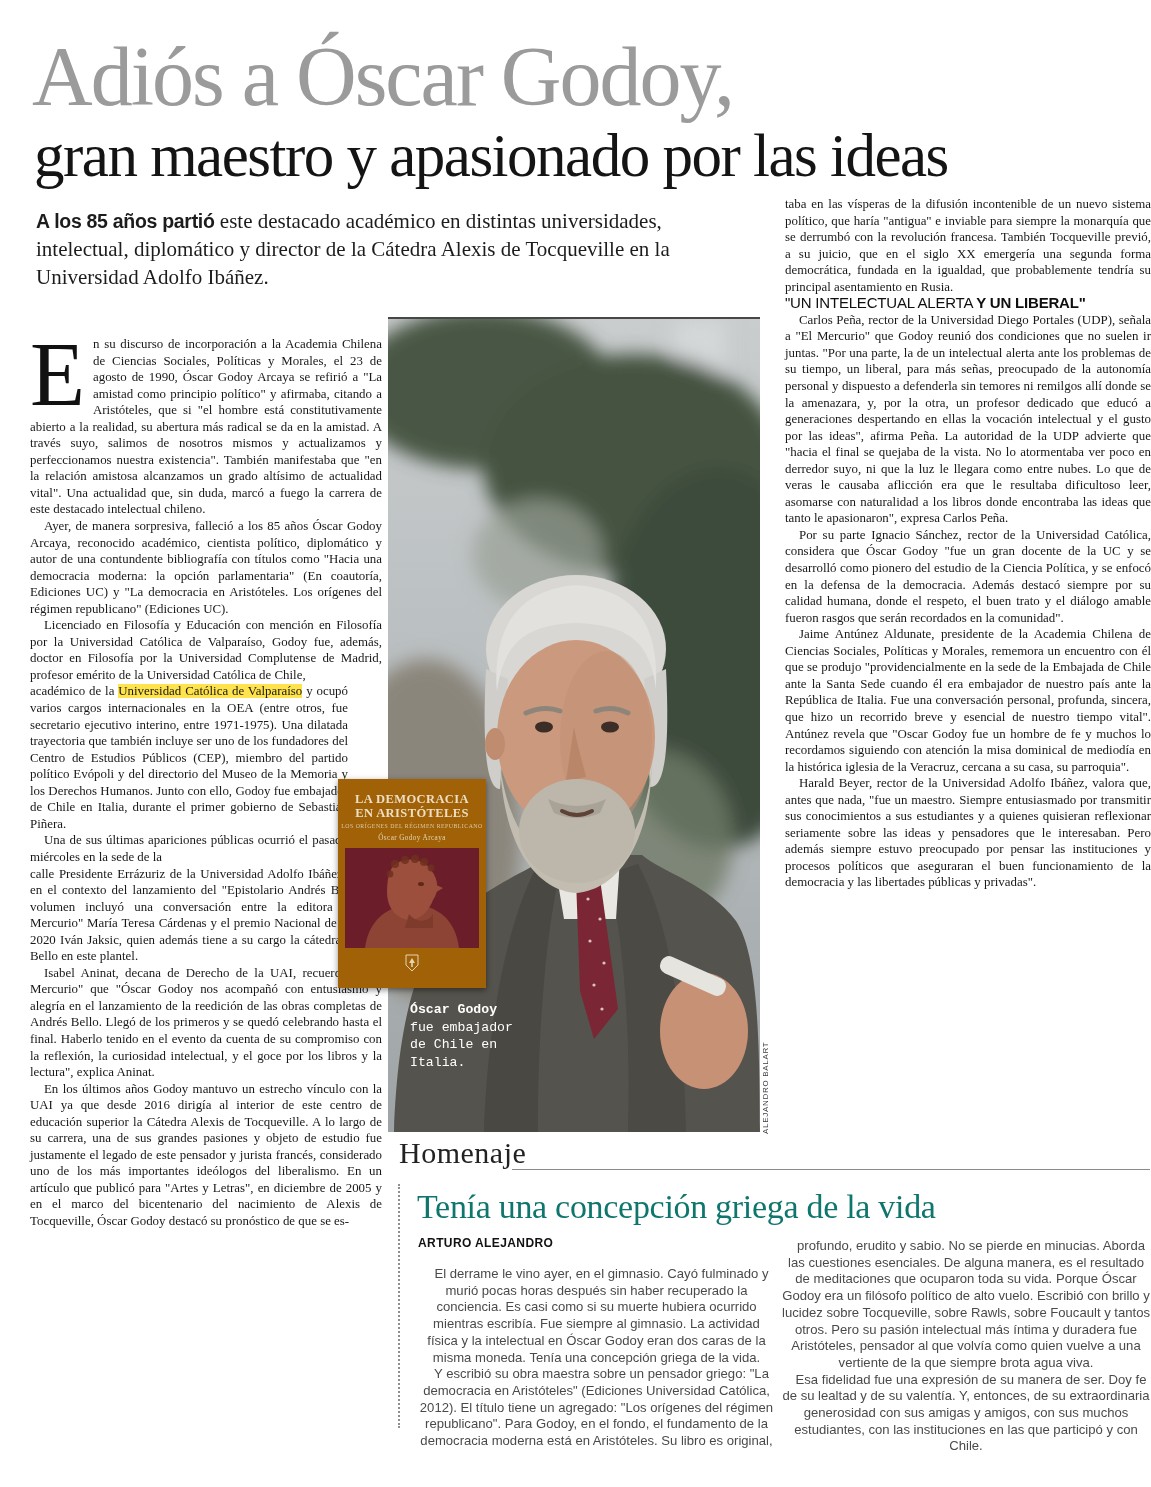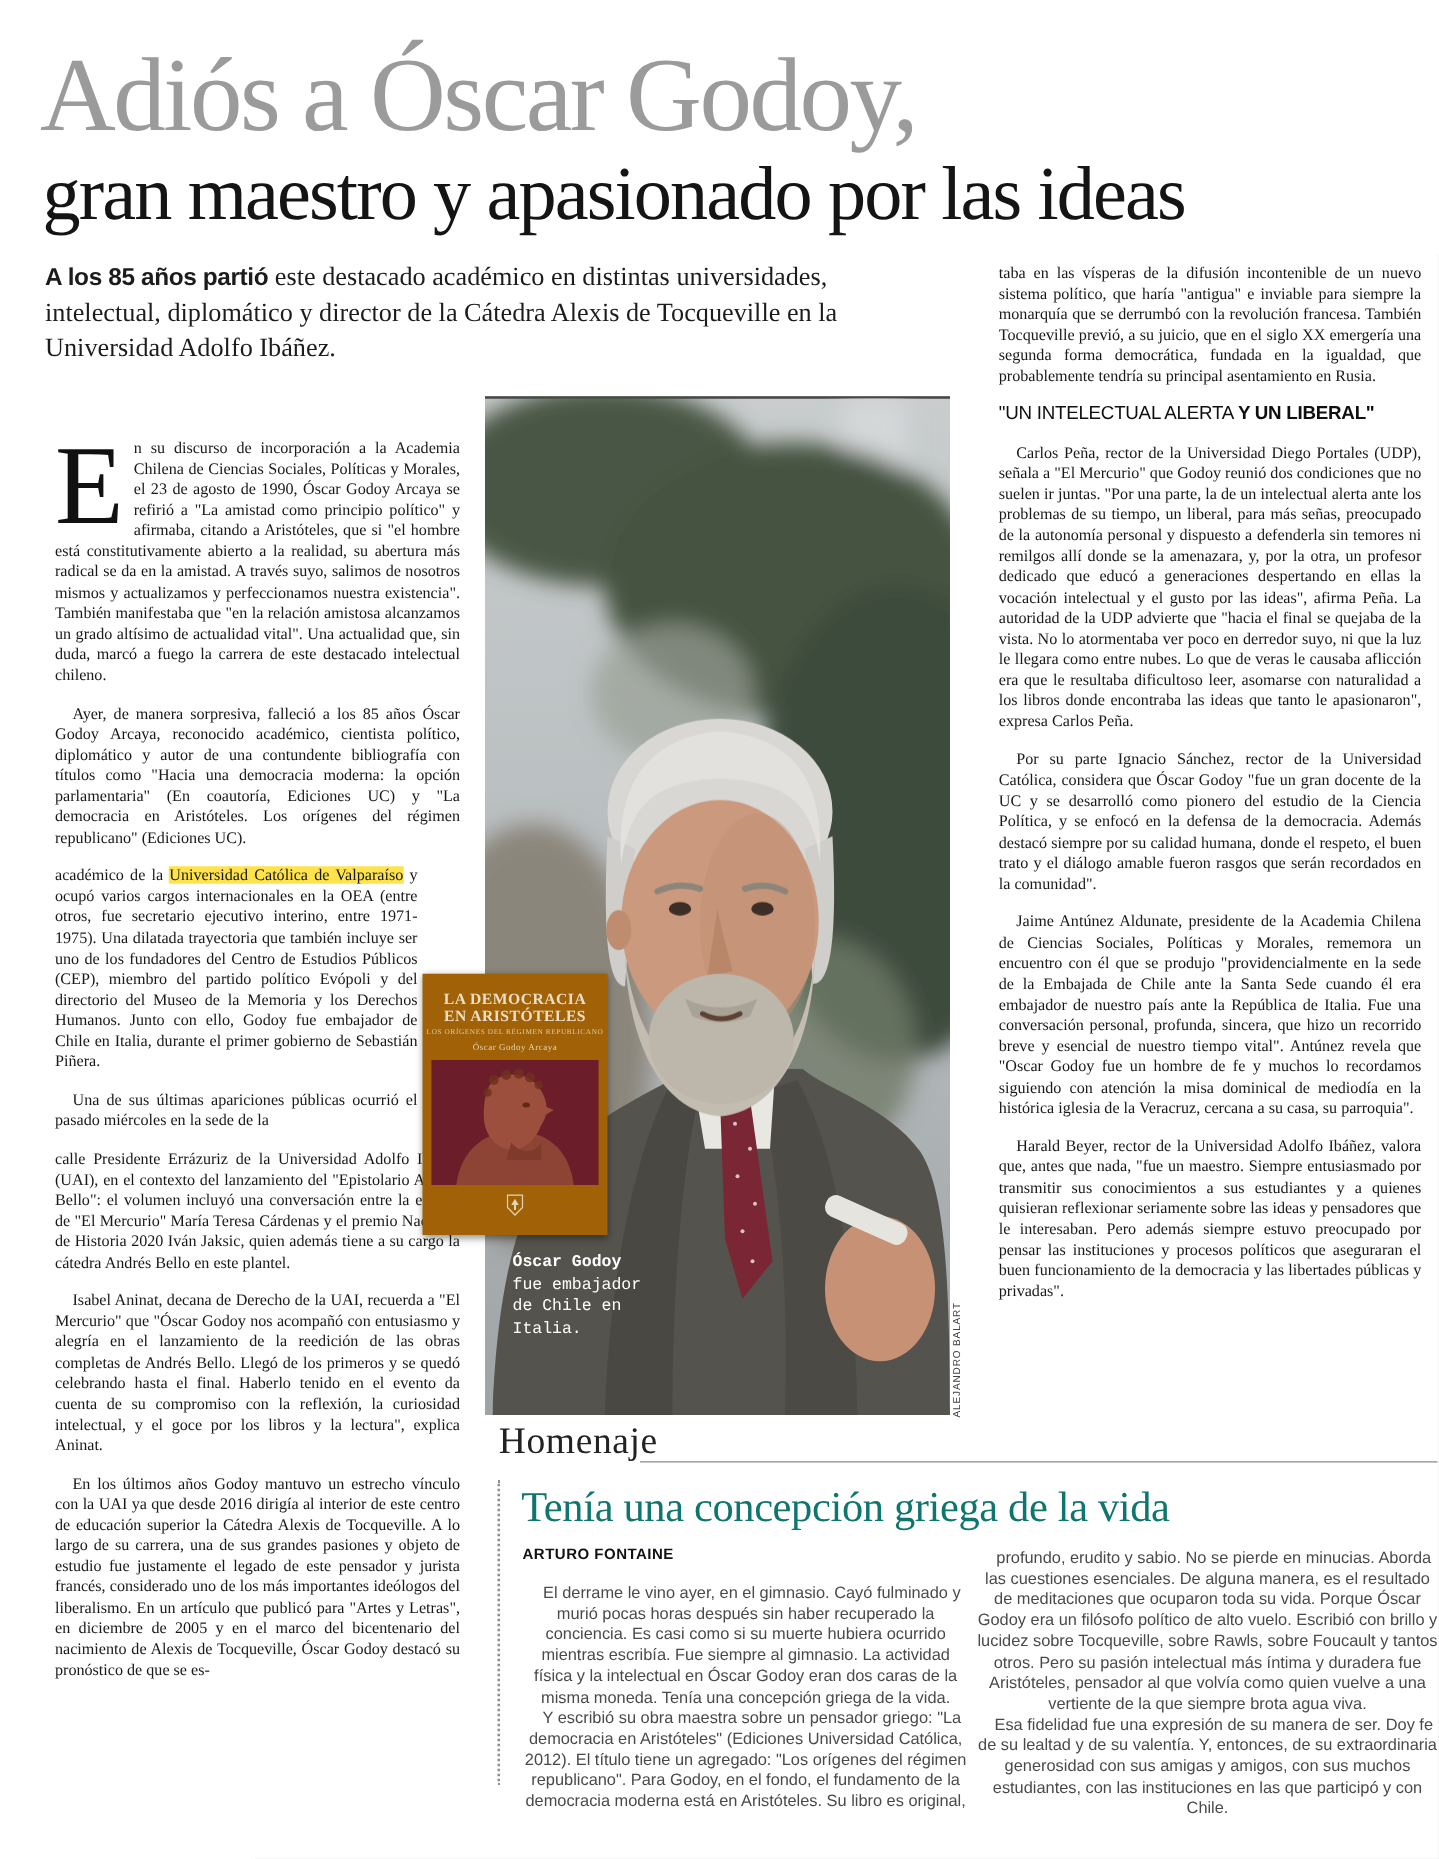--- a/index.html
+++ b/index.html
@@ -14,21 +14,21 @@
        letter-spacing:-1.5px;white-space:nowrap;font-weight:400;}
 
   
   .lede{left:36px;top:207px;width:676px;font-size:21px;line-height:28px;color:#1c1c1c;}
   .lede b{font-family:"Liberation Sans",sans-serif;font-size:19.5px;letter-spacing:-0.3px;}
 
   
   .bodycol{font-size:12.9px;line-height:16.55px;text-align:justify;color:#181818;}
   .col-left{left:30px;top:336px;width:352px;}
   .col-right{left:785px;top:196px;width:366px;}
-  .bodycol p{margin:14px;}
+  .bodycol p{margin:0;}
   .ind{text-indent:14px;}
   .narrow{width:318px;}
   .dropcap{float:left;font-size:90px;line-height:70px;padding:4px 8px 0 0;color:#111;}
   mark{background:#ffe34d;padding:0 0;color:inherit;}
 
   .subhead{margin:14px 0 10px 0;font-family:"Liberation Sans",sans-serif;
            font-size:15px;letter-spacing:-0.2px;color:#0f0f0f;text-align:left;}
   .subhead .shb{font-weight:700;}
 
   
@@ -70,20 +70,21 @@
 <div class="page">
 
   <div class="abs hl2">gran maestro y apasionado por las ideas</div>
   <div class="abs hl1">Adiós a Óscar Godoy,</div>
 
   <div class="abs lede"><b>A los 85 años partió</b><span> este destacado académico en distintas universidades, intelectual, diplomático y director de la Cátedra Alexis de Tocqueville en la Universidad Adolfo Ibáñez.</span></div>
 
   <div class="abs bodycol col-left">
     <p><span class="dropcap">E</span><span>n su discurso de incorporación a la Academia Chilena de Ciencias Sociales, Políticas y Morales, el 23 de agosto de 1990, Óscar Godoy Arcaya se refirió a "La amistad como principio político" y afirmaba, citando a Aristóteles, que si "el hombre está constitutivamente abierto a la realidad, su abertura más radical se da en la amistad. A través suyo, salimos de nosotros mismos y actualizamos y perfeccionamos nuestra existencia". También manifestaba que "en la relación amistosa alcanzamos un grado altísimo de actualidad vital". Una actualidad que, sin duda, marcó a fuego la carrera de este destacado intelectual chileno.</span></p>
     <p class="ind">Ayer, de manera sorpresiva, falleció a los 85 años Óscar Godoy Arcaya, reconocido académico, cientista político, diplomático y autor de una contundente bibliografía con títulos como "Hacia una democracia moderna: la opción parlamentaria" (En coautoría, Ediciones UC) y "La democracia en Aristóteles. Los orígenes del régimen republicano" (Ediciones UC).</p>
+    <p class="ind">Licenciado en Filosofía y Educación con mención en Filosofía por la Universidad Católica de Valparaíso, Godoy fue, además, doctor en Filosofía por la Universidad Complutense de Madrid, profesor emérito de la Universidad Católica de Chile,</p>
     <div class="narrow">
       <p><span>académico de la </span><mark>Universidad Católica de Valparaíso</mark><span> y ocupó varios cargos internacionales en la OEA (entre otros, fue secretario ejecutivo interino, entre 1971-1975). Una dilatada trayectoria que también incluye ser uno de los fundadores del Centro de Estudios Públicos (CEP), miembro del partido político Evópoli y del directorio del Museo de la Memoria y los Derechos Humanos. Junto con ello, Godoy fue embajador de Chile en Italia, durante el primer gobierno de Sebastián Piñera.</span></p>
       <p class="ind">Una de sus últimas apariciones públicas ocurrió el pasado miércoles en la sede de la</p>
     </div>
     <p>calle Presidente Errázuriz de la Universidad Adolfo Ibáñez (UAI), en el contexto del lanzamiento del "Epistolario Andrés Bello": el volumen incluyó una conversación entre la editora de "El Mercurio" María Teresa Cárdenas y el premio Nacional de Historia 2020 Iván Jaksic, quien además tiene a su cargo la cátedra Andrés Bello en este plantel.</p>
     <p class="ind">Isabel Aninat, decana de Derecho de la UAI, recuerda a "El Mercurio" que "Óscar Godoy nos acompañó con entusiasmo y alegría en el lanzamiento de la reedición de las obras completas de Andrés Bello. Llegó de los primeros y se quedó celebrando hasta el final. Haberlo tenido en el evento da cuenta de su compromiso con la reflexión, la curiosidad intelectual, y el goce por los libros y la lectura", explica Aninat.</p>
     <p class="ind">En los últimos años Godoy mantuvo un estrecho vínculo con la UAI ya que desde 2016 dirigía al interior de este centro de educación superior la Cátedra Alexis de Tocqueville. A lo largo de su carrera, una de sus grandes pasiones y objeto de estudio fue justamente el legado de este pensador y jurista francés, considerado uno de los más importantes ideólogos del liberalismo. En un artículo que publicó para "Artes y Letras", en diciembre de 2005 y en el marco del bicentenario del nacimiento de Alexis de Tocqueville, Óscar Godoy destacó su pronóstico de que se es-</p>
   </div>
 
   <div class="abs photo">
@@ -194,21 +195,21 @@
     <p class="ind">Carlos Peña, rector de la Universidad Diego Portales (UDP), señala a "El Mercurio" que Godoy reunió dos condiciones que no suelen ir juntas. "Por una parte, la de un intelectual alerta ante los problemas de su tiempo, un liberal, para más señas, preocupado de la autonomía personal y dispuesto a defenderla sin temores ni remilgos allí donde se la amenazara, y, por la otra, un profesor dedicado que educó a generaciones despertando en ellas la vocación intelectual y el gusto por las ideas", afirma Peña. La autoridad de la UDP advierte que "hacia el final se quejaba de la vista. No lo atormentaba ver poco en derredor suyo, ni que la luz le llegara como entre nubes. Lo que de veras le causaba aflicción era que le resultaba dificultoso leer, asomarse con naturalidad a los libros donde encontraba las ideas que tanto le apasionaron", expresa Carlos Peña.</p>
     <p class="ind">Por su parte Ignacio Sánchez, rector de la Universidad Católica, considera que Óscar Godoy "fue un gran docente de la UC y se desarrolló como pionero del estudio de la Ciencia Política, y se enfocó en la defensa de la democracia. Además destacó siempre por su calidad humana, donde el respeto, el buen trato y el diálogo amable fueron rasgos que serán recordados en la comunidad".</p>
     <p class="ind">Jaime Antúnez Aldunate, presidente de la Academia Chilena de Ciencias Sociales, Políticas y Morales, rememora un encuentro con él que se produjo "providencialmente en la sede de la Embajada de Chile ante la Santa Sede cuando él era embajador de nuestro país ante la República de Italia. Fue una conversación personal, profunda, sincera, que hizo un recorrido breve y esencial de nuestro tiempo vital". Antúnez revela que "Oscar Godoy fue un hombre de fe y muchos lo recordamos siguiendo con atención la misa dominical de mediodía en la histórica iglesia de la Veracruz, cercana a su casa, su parroquia".</p>
     <p class="ind">Harald Beyer, rector de la Universidad Adolfo Ibáñez, valora que, antes que nada, "fue un maestro. Siempre entusiasmado por transmitir sus conocimientos a sus estudiantes y a quienes quisieran reflexionar seriamente sobre las ideas y pensadores que le interesaban. Pero además siempre estuvo preocupado por pensar las instituciones y procesos políticos que aseguraran el buen funcionamiento de la democracia y las libertades públicas y privadas".</p>
   </div>
 
   <div class="abs kicker">Homenaje</div>
   <div class="abs krule"></div>
   <div class="abs vdots"></div>
   <div class="abs htitle">Tenía una concepción griega de la vida</div>
-  <div class="abs byline">ARTURO FONTAINE</div>
+  <div class="abs byline">ARTURO ALEJANDRO</div>
   <div class="abs sanscol scol1">
     <p>El derrame le vino ayer, en el gimnasio. Cayó fulminado y murió pocas horas después sin haber recuperado la conciencia. Es casi como si su muerte hubiera ocurrido mientras escribía. Fue siempre al gimnasio. La actividad física y la intelectual en Óscar Godoy eran dos caras de la misma moneda. Tenía una concepción griega de la vida.</p>
     <p>Y escribió su obra maestra sobre un pensador griego: "La democracia en Aristóteles" (Ediciones Universidad Católica, 2012). El título tiene un agregado: "Los orígenes del régimen republicano". Para Godoy, en el fondo, el fundamento de la democracia moderna está en Aristóteles. Su libro es original,</p>
   </div>
   <div class="abs sanscol scol2">
     <p>profundo, erudito y sabio. No se pierde en minucias. Aborda las cuestiones esenciales. De alguna manera, es el resultado de meditaciones que ocuparon toda su vida. Porque Óscar Godoy era un filósofo político de alto vuelo. Escribió con brillo y lucidez sobre Tocqueville, sobre Rawls, sobre Foucault y tantos otros. Pero su pasión intelectual más íntima y duradera fue Aristóteles, pensador al que volvía como quien vuelve a una vertiente de la que siempre brota agua viva.</p>
     <p>Esa fidelidad fue una expresión de su manera de ser. Doy fe de su lealtad y de su valentía. Y, entonces, de su extraordinaria generosidad con sus amigas y amigos, con sus muchos estudiantes, con las instituciones en las que participó y con Chile.</p>
   </div>
 
 </div>

